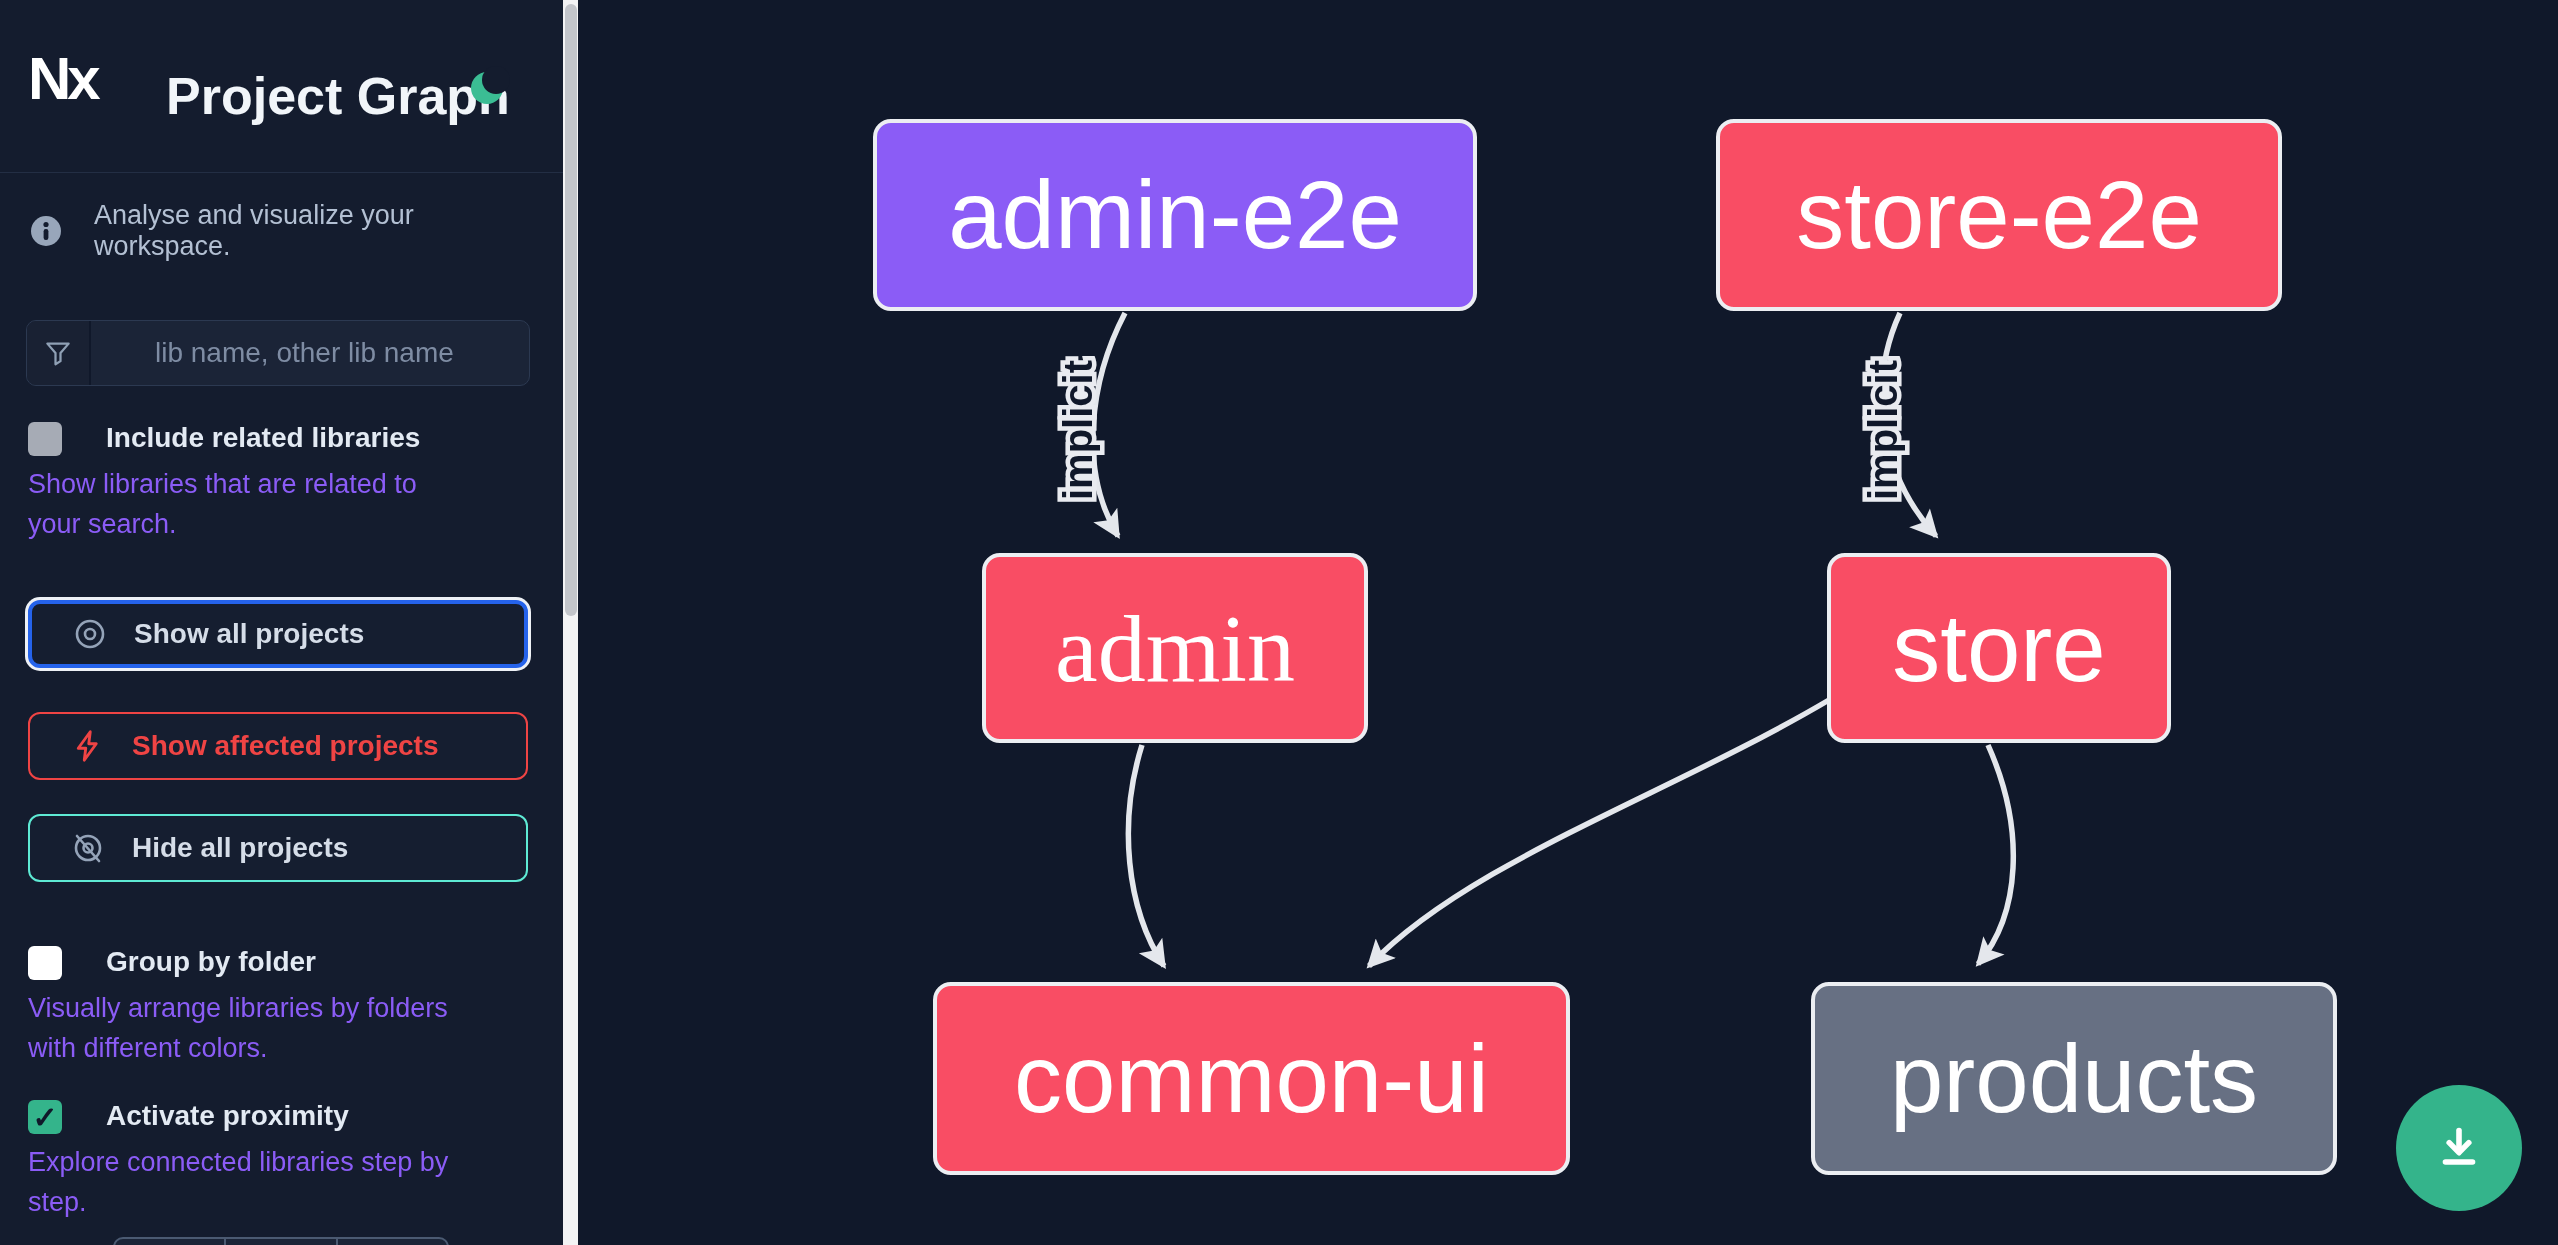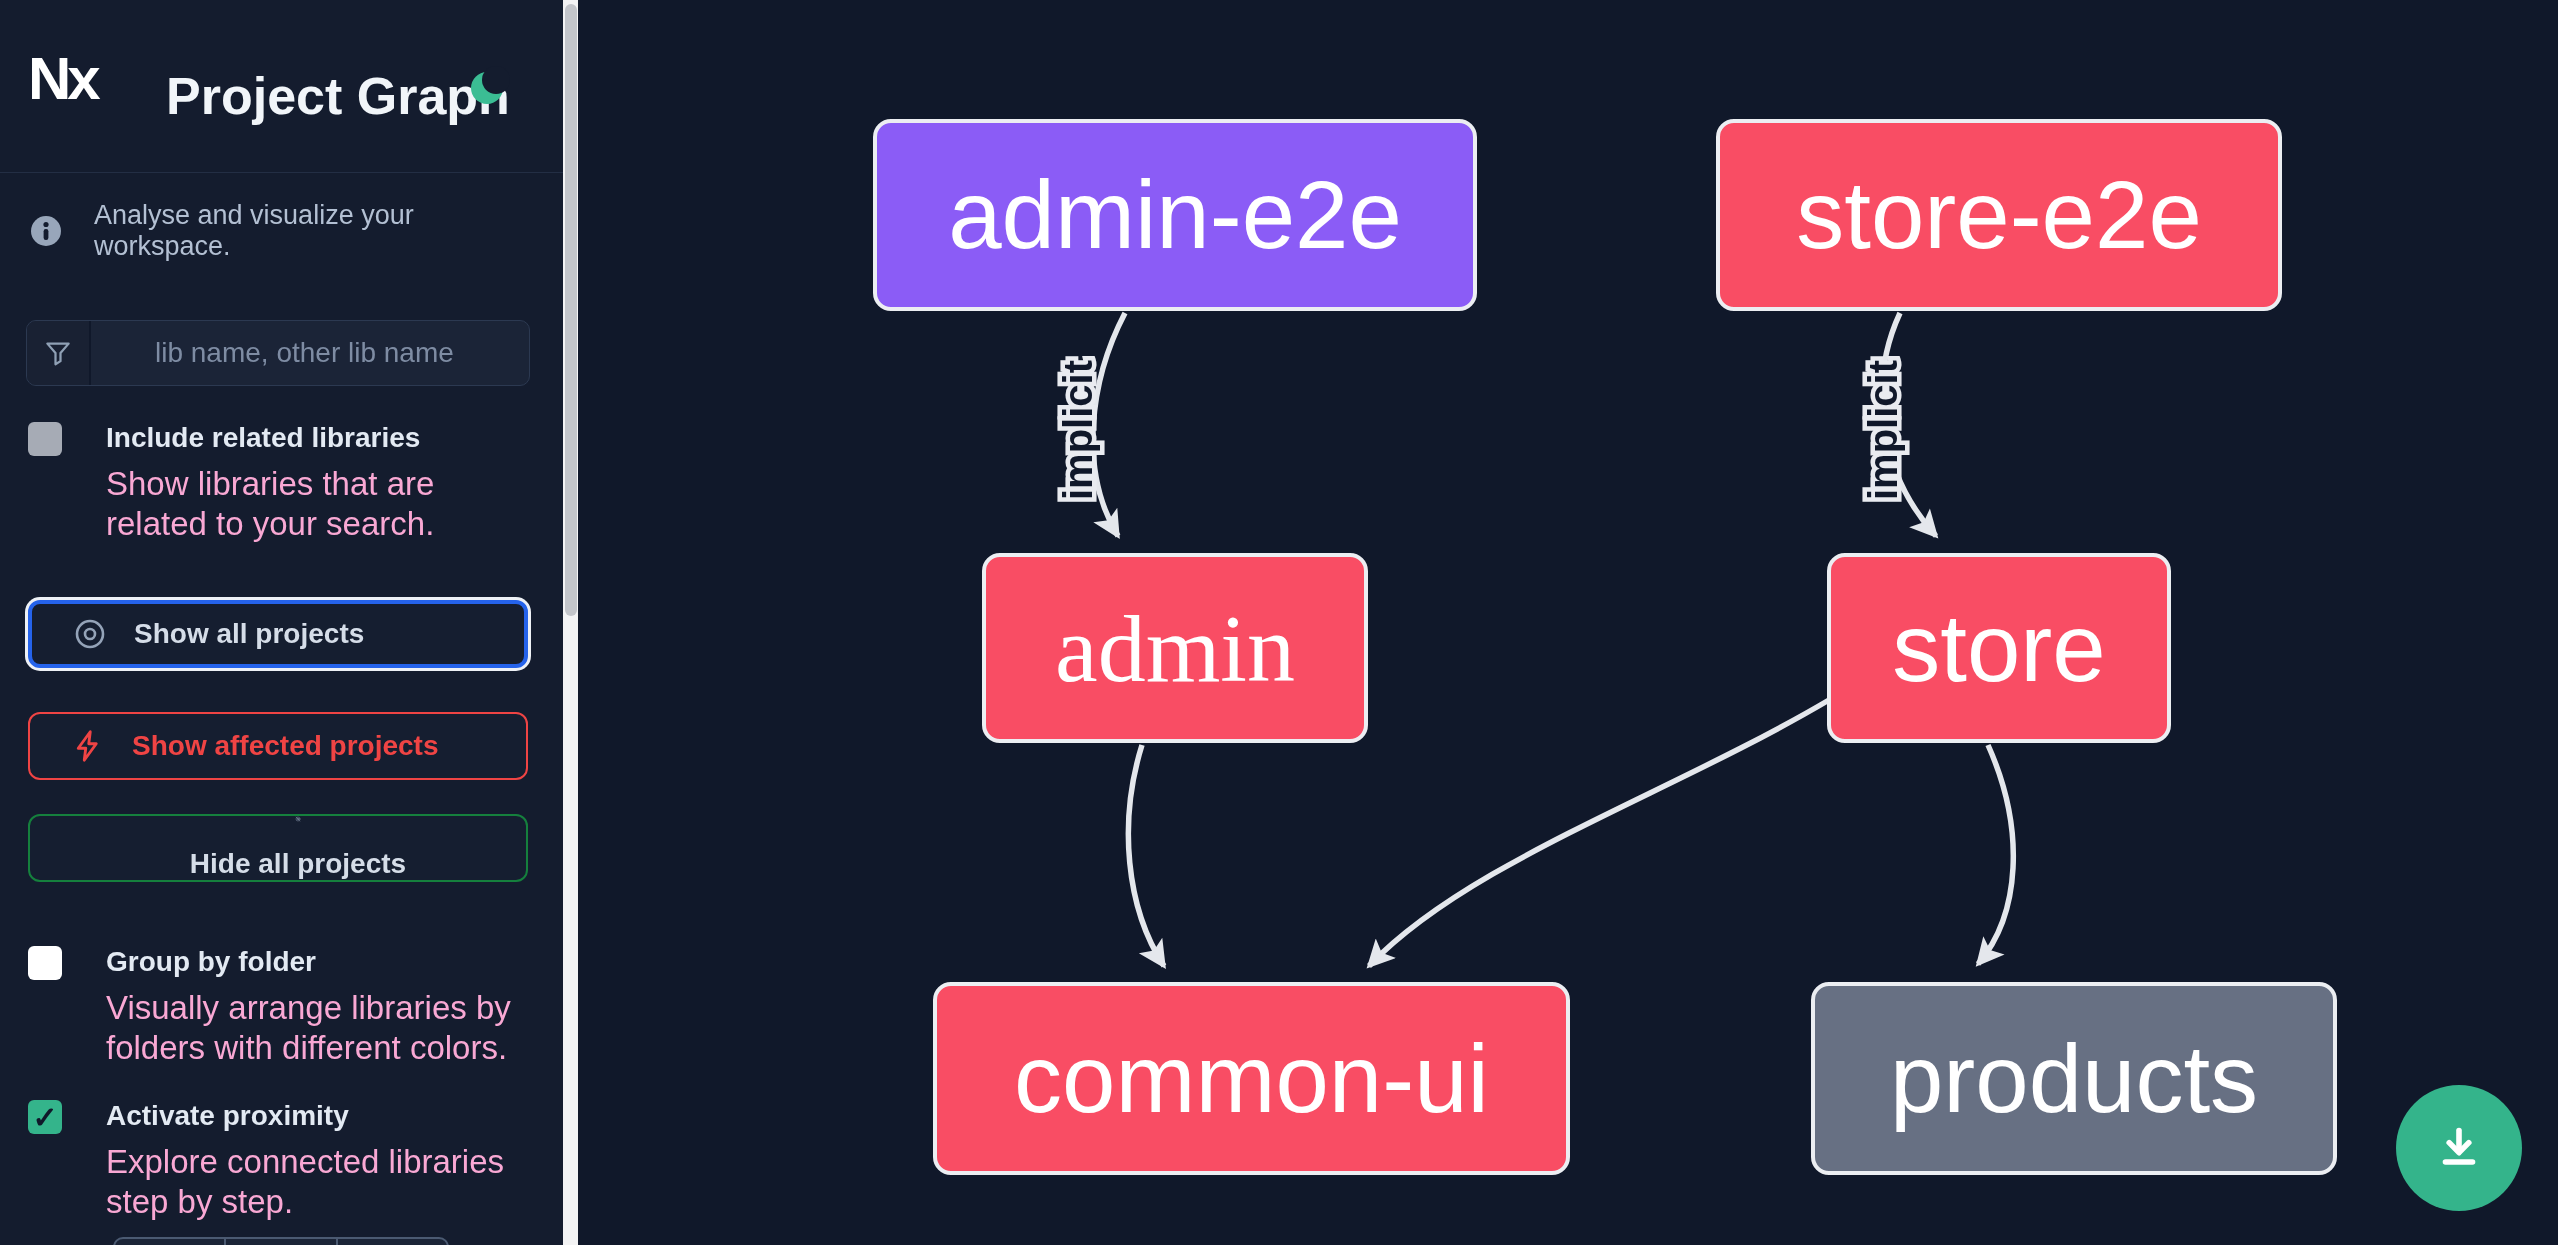--- a/index.html
+++ b/index.html
@@ -26,29 +26,29 @@
           font-size:28px;font-family:"Liberation Sans",sans-serif;padding:0 20px;}
   .search input::placeholder{color:#7e8ca3;}
 
   .toggle{position:absolute;left:28px;width:500px;}
   .toggle .cb{position:absolute;left:0;top:2px;width:34px;height:34px;border-radius:6px;}
   .cb.muted{background:#a6abb5;}
   .cb.plain{background:#ffffff;}
   .cb.accent{background:#34b48b;color:#10182a;font-size:30px;font-weight:700;
              display:flex;align-items:center;justify-content:center;}
   .toggle .t-label{margin-left:78px;font-size:28px;font-weight:700;color:#e3eaf3;line-height:36px;}
-  .toggle .t-desc{margin-left:78px;margin-top:8px;font-size:33px;color:#f9a8d4;line-height:40px;width:432px;}
+  .toggle .t-desc{margin-top:8px;font-size:27px;color:#8b5cf6;line-height:40px;width:432px;}
 
   .sb-btn{position:absolute;left:28px;width:500px;height:68px;border-radius:12px;background:#151e30;
           display:flex;align-items:center;gap:26px;padding:0 0 0 40px;box-sizing:border-box;cursor:pointer;}
   .sb-btn .b-label{font-size:28px;font-weight:700;color:#d5dde8;}
   .sb-btn.focused-blue{border:4px solid #2563eb;box-shadow:0 0 0 3px #eef1f6;}
   .sb-btn.danger{border:2px solid #ef4444;}
   .sb-btn.danger .b-label{color:#ef4444;}
-  .sb-btn.default{border:2px solid #15803d;flex-direction:column;}
+  .sb-btn.default{border:2px solid #5eead4;}
 
   .depth-control{position:absolute;left:113px;top:1237px;width:332px;height:26px;background:#1b2437;
           border:2px solid #4b5a72;border-radius:10px 10px 0 0;display:flex;}
   .depth-control .seg{flex:1;border-right:2px solid #4b5a72;}
   .depth-control .seg:last-child{border-right:0;}
 
   
   .sb-scroll{position:absolute;left:563px;top:0;width:15px;height:1245px;background:#f3f3f4;}
   .sb-thumb{position:absolute;left:1.5px;top:4px;width:12px;height:612px;background:#c3c5ca;border-radius:7px;}
 

